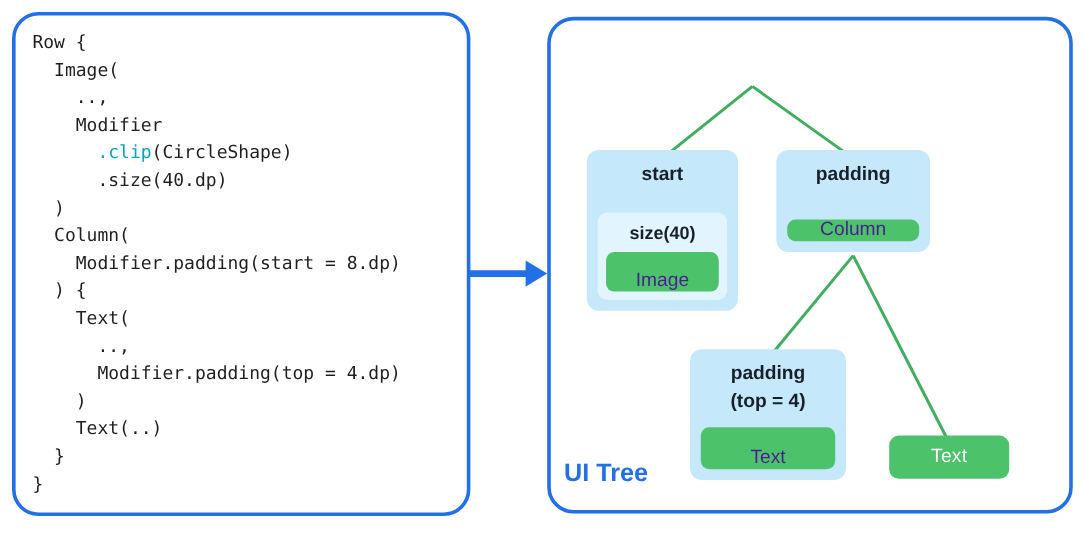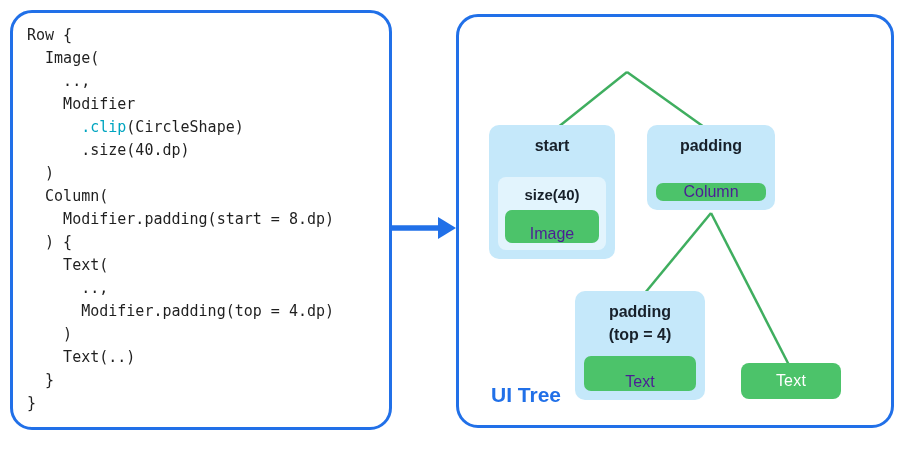--- a/index.html
+++ b/index.html
@@ -65,21 +65,21 @@
     display:flex;align-items:flex-end;justify-content:center;
     font-size:16px;font-weight:500;
   }
   .pad-start-group{left:188px;top:108px;width:128px;}
   .pad-start-group .gbox-inline{margin-top:26px;height:18px;}
   .pad-top-group{left:116px;top:274px;width:130px;}
   .pad-top-group .gbox-inline{margin-top:10px;height:35px;}
   .node-text-right{left:282px;top:346px;width:100px;height:36px;font-size:16px;}
 
   .tree-caption{
-    position:absolute;left:32px;top:366px;z-index:2;
+    position:absolute;left:11px;top:366px;z-index:2;
     color:var(--blue);font-weight:700;font-size:21px;
   }
 </style>
 </head>
 <body>
 
 <div class="stage">
 
   <div class="code-panel">
     <div class="code"><div class="code-line"><span>Row {</span></div><div class="code-line"><span>  Image(</span></div><div class="code-line"><span>    ..,</span></div><div class="code-line"><span>    Modifier</span></div><div class="code-line"><span>      </span><span style="color: rgb(0, 165, 192);">.clip</span><span>(CircleShape)</span></div><div class="code-line"><span>      .size(40.dp)</span></div><div class="code-line"><span>  )</span></div><div class="code-line"><span>  Column(</span></div><div class="code-line"><span>    Modifier.padding(start = 8.dp)</span></div><div class="code-line"><span>  ) {</span></div><div class="code-line"><span>    Text(</span></div><div class="code-line"><span>      ..,</span></div><div class="code-line"><span>      Modifier.padding(top = 4.dp)</span></div><div class="code-line"><span>    )</span></div><div class="code-line"><span>    Text(..)</span></div><div class="code-line"><span>  }</span></div><div class="code-line"><span>}</span></div></div>

